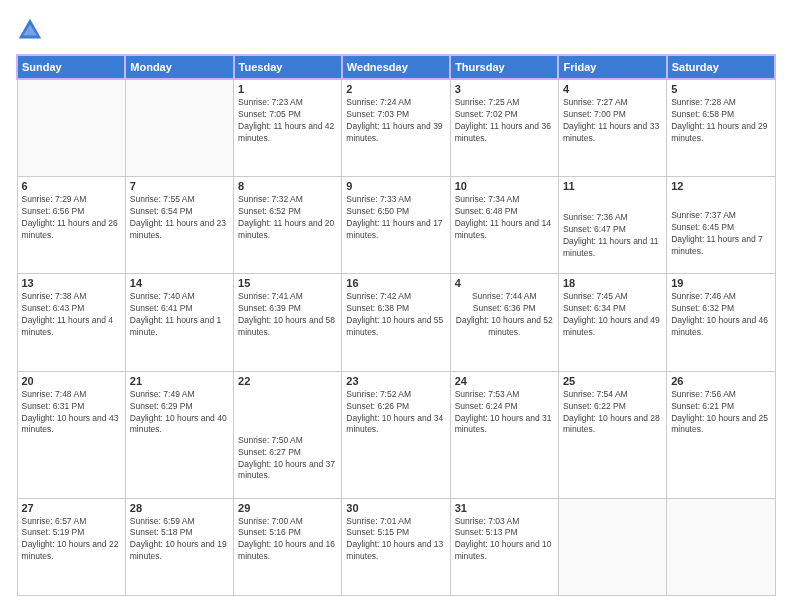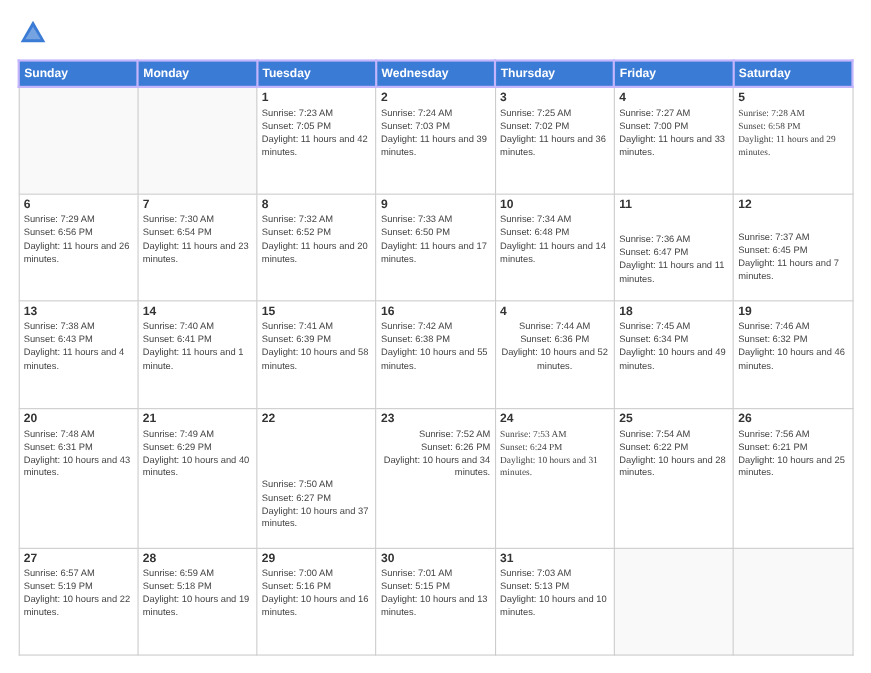--- a/index.html
+++ b/index.html
@@ -158,35 +158,35 @@
 Daylight: 11 hours and 36 minutes.</div>
           </td>
           <td>
             <span class="day-number">4</span>
             <div class="cell-info" style="white-space: pre-line;">Sunrise: 7:27 AM
 Sunset: 7:00 PM
 Daylight: 11 hours and 33 minutes.</div>
           </td>
           <td>
             <span class="day-number">5</span>
-            <div class="cell-info" style="white-space: pre-line; font-family: Liberation Serif, serif;">Sunrise: 7:28 AM
+            <div class="cell-info" style="white-space: pre-line;">Sunrise: 7:28 AM
 Sunset: 6:58 PM
 Daylight: 11 hours and 29 minutes.</div>
           </td>
         </tr>
         <tr>
           <td>
             <span class="day-number">6</span>
             <div class="cell-info" style="white-space: pre-line;">Sunrise: 7:29 AM
 Sunset: 6:56 PM
 Daylight: 11 hours and 26 minutes.</div>
           </td>
           <td>
             <span class="day-number">7</span>
-            <div class="cell-info" style="white-space: pre-line;">Sunrise: 7:30 AM
+            <div class="cell-info" style="white-space: pre-line;">Sunrise: 7:55 AM
 Sunset: 6:54 PM
 Daylight: 11 hours and 23 minutes.</div>
           </td>
           <td>
             <span class="day-number">8</span>
             <div class="cell-info" style="white-space: pre-line;">Sunrise: 7:32 AM
 Sunset: 6:52 PM
 Daylight: 11 hours and 20 minutes.</div>
           </td>
           <td>
@@ -272,27 +272,27 @@
 Daylight: 10 hours and 40 minutes.</div>
           </td>
           <td>
             <span class="day-number">22</span>
             <div class="cell-info" style="white-space: pre-line; margin-top: 48px;">Sunrise: 7:50 AM
 Sunset: 6:27 PM
 Daylight: 10 hours and 37 minutes.</div>
           </td>
           <td>
             <span class="day-number">23</span>
-            <div class="cell-info" style="white-space: pre-line; text-align: right;">Sunrise: 7:52 AM
+            <div class="cell-info" style="white-space: pre-line;">Sunrise: 7:52 AM
 Sunset: 6:26 PM
 Daylight: 10 hours and 34 minutes.</div>
           </td>
           <td>
             <span class="day-number">24</span>
-            <div class="cell-info" style="white-space: pre-line; font-family: Liberation Serif, serif;">Sunrise: 7:53 AM
+            <div class="cell-info" style="white-space: pre-line;">Sunrise: 7:53 AM
 Sunset: 6:24 PM
 Daylight: 10 hours and 31 minutes.</div>
           </td>
           <td>
             <span class="day-number">25</span>
             <div class="cell-info" style="white-space: pre-line;">Sunrise: 7:54 AM
 Sunset: 6:22 PM
 Daylight: 10 hours and 28 minutes.</div>
           </td>
           <td>

